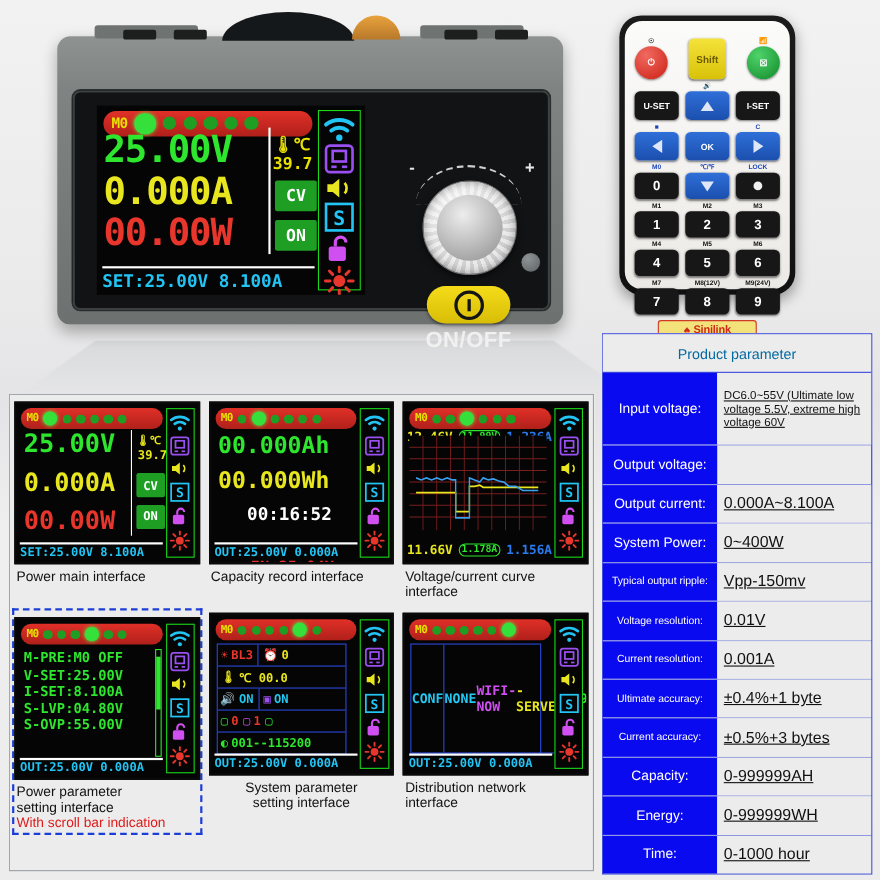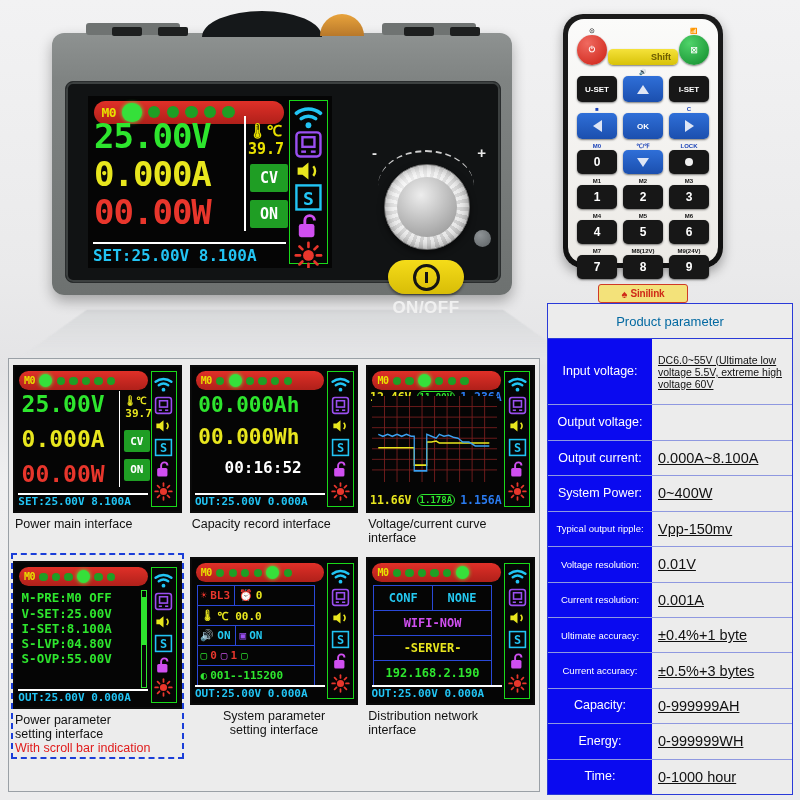--- a/index.html
+++ b/index.html
@@ -85,21 +85,21 @@
   .knob-minus{left:2px;} .knob-plus{right:2px;}
   .led{position:absolute;left:104px;top:92px;width:17px;height:17px;border-radius:50%;
     background:radial-gradient(circle at 35% 30%,#8e9396,#5d6265);}
   .onoff-btn{position:absolute;left:18px;top:122px;width:76px;height:34px;border-radius:999px;
     background:linear-gradient(180deg,#f5dc19,#d8bd07);
     display:flex;align-items:center;justify-content:center;box-shadow:0 2px 3px rgba(0,0,0,.45);}
   .onoff-btn .ring{width:21px;height:21px;border-radius:50%;border:3px solid #141414;
     display:flex;align-items:center;justify-content:center;}
   .onoff-btn .bar{width:3px;height:11px;background:#141414;}
   .onoff-label{position:absolute;left:8px;top:160px;width:96px;text-align:center;
-    color:#f0f0f0;font-size:17px;font-weight:bold;letter-spacing:.5px;}
+    color:#f0f0f0;font-size:20px;font-weight:bold;letter-spacing:.5px;}
 
   
   .remote{position:absolute;left:563px;top:14px;width:160px;height:254px;
     background:linear-gradient(180deg,#1b1b1b,#111111);border-radius:20px;padding:5px;
     box-sizing:border-box;box-shadow:0 5px 12px rgba(0,0,0,.35);}
   .remote-inner{width:100%;height:100%;background:linear-gradient(180deg,#fbfbfa,#eceae6);
     border-radius:16px;padding:8px 9px;box-sizing:border-box;}
   .rrow{display:flex;justify-content:space-between;align-items:flex-end;margin-bottom:3px;}
   .rkey{width:40px;height:26px;border-radius:5px;background:#171717;color:#fff;
     font-size:8px;font-weight:bold;display:flex;align-items:center;justify-content:center;
@@ -150,21 +150,21 @@
   .sysgrid{position:absolute;left:3%;top:18%;width:72%;height:70%;
     border:1px solid #2a48d8;box-sizing:border-box;display:flex;flex-direction:column;}
   .sysrow{flex:1;border-bottom:1px solid #2a48d8;display:flex;align-items:center;
     gap:4px;padding:0 3px;box-sizing:border-box;}
   .sysrow:last-child{border-bottom:none;}
   .sysrow .cell{display:flex;align-items:center;gap:3px;font-size:11px;font-weight:bold;}
   .sysrow .sep{width:1px;align-self:stretch;background:#2a48d8;}
 
   
   .netgrid{position:absolute;left:3%;top:18%;width:72%;height:70%;
-    border:1px solid #2a48d8;box-sizing:border-box;display:flex;flex-direction:column;}
+    border:1px solid #2a48d8;box-sizing:border-box;display:flex;}
   .netrow{flex:1;border-bottom:1px solid #2a48d8;display:flex;align-items:center;
     justify-content:center;font-size:12px;font-weight:bold;}
   .netrow:last-child{border-bottom:none;}
   .netrow .half{flex:1;text-align:center;}
   .netrow .vsep{width:1px;align-self:stretch;background:#2a48d8;}
 
   
   .curve-wrap{position:absolute;left:2%;top:20%;width:76%;height:60%;background:#050505;}
   .curve-wrap svg{width:100%;height:100%;display:block;}
 
@@ -300,21 +300,21 @@
 <div class="remote">
   <div class="remote-inner">
 
     <div class="rrow">
       <div class="rcell">
         <span class="rcap dark">☉</span>
         <div class="rkey round red">⏻</div>
       </div>
       <div class="rcell">
         <span class="rcap"></span>
-        <div class="rkey yellow" style="width:34px;height:16px;padding-left:36px;">Shift</div>
+        <div class="rkey yellow" style="width:34px;height:37px;">Shift</div>
       </div>
       <div class="rcell">
         <span class="rcap dark">📶</span>
         <div class="rkey round green">☒</div>
       </div>
     </div>
 
     <div class="rrow">
       <div class="rcell">
           <span class="rcap"></span>

